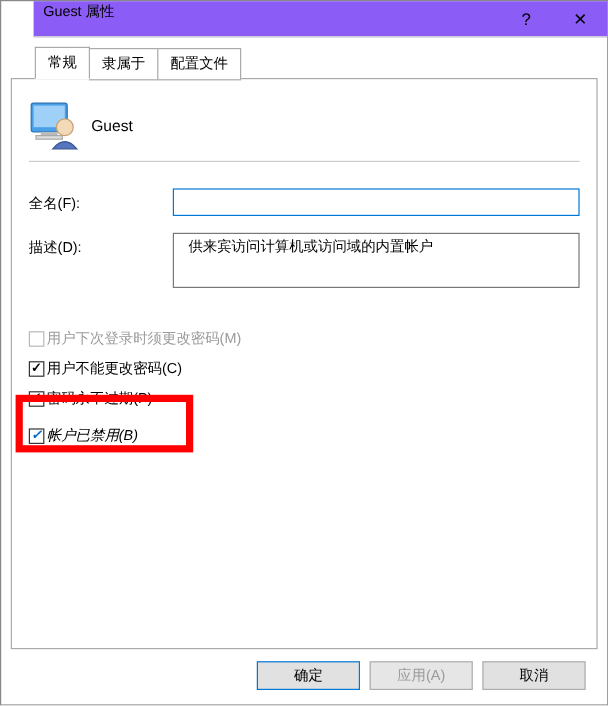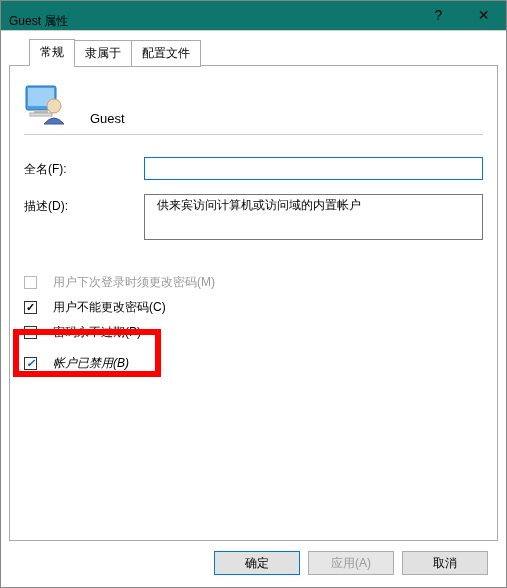--- a/index.html
+++ b/index.html
@@ -14,25 +14,26 @@
     width: 507px;
     height: 588px;
     border: 1px solid #888;
     background: #fff;
     position: relative;
     display: flex;
     flex-direction: column;
   }
   .titlebar {
     height: 30px;
-    background: #0f766e;
+    background: #8b5cf6;
     border-bottom: 1px solid #ccc;
     display: flex;
-    align-items: flex-end;
+    align-items: flex-start;
     padding-left: 8px;
+    margin-left: 27px;
   }
   .titlebar-title {
     flex: 1;
     font-size: 12px;
   }
   .titlebar-btn {
     width: 45px;
     height: 30px;
     display: flex;
     align-items: center;
@@ -74,22 +75,22 @@
   }
   .tabpanel {
     flex: 1;
     border: 1px solid #aaa;
     margin-top: -1px;
     padding: 16px 14px 10px 14px;
     position: relative;
   }
   .header-row {
     display: flex;
-    align-items: flex-end;
-    gap: 22px;
+    align-items: center;
+    gap: 8px;
     margin-bottom: 8px;
   }
   .user-icon {
     width: 44px;
     height: 44px;
   }
   .header-name {
     font-size: 13px;
   }
   .hr {
@@ -122,21 +123,21 @@
     border: 1px solid #777;
     padding: 2px 12px;
     font-size: 12px;
     resize: none;
     font-family: inherit;
     line-height: 1.4;
   }
   .check-row {
     display: flex;
     align-items: center;
-    gap: 16px;
+    gap: 2px;
     margin: 4px 0 8px 0;
     font-size: 12px;
   }
   .check-row.disabled { color: #9a9a9a; }
   .chk {
     width: 13px;
     height: 13px;
     border: 1px solid #333;
     display: inline-flex;
     align-items: center;

